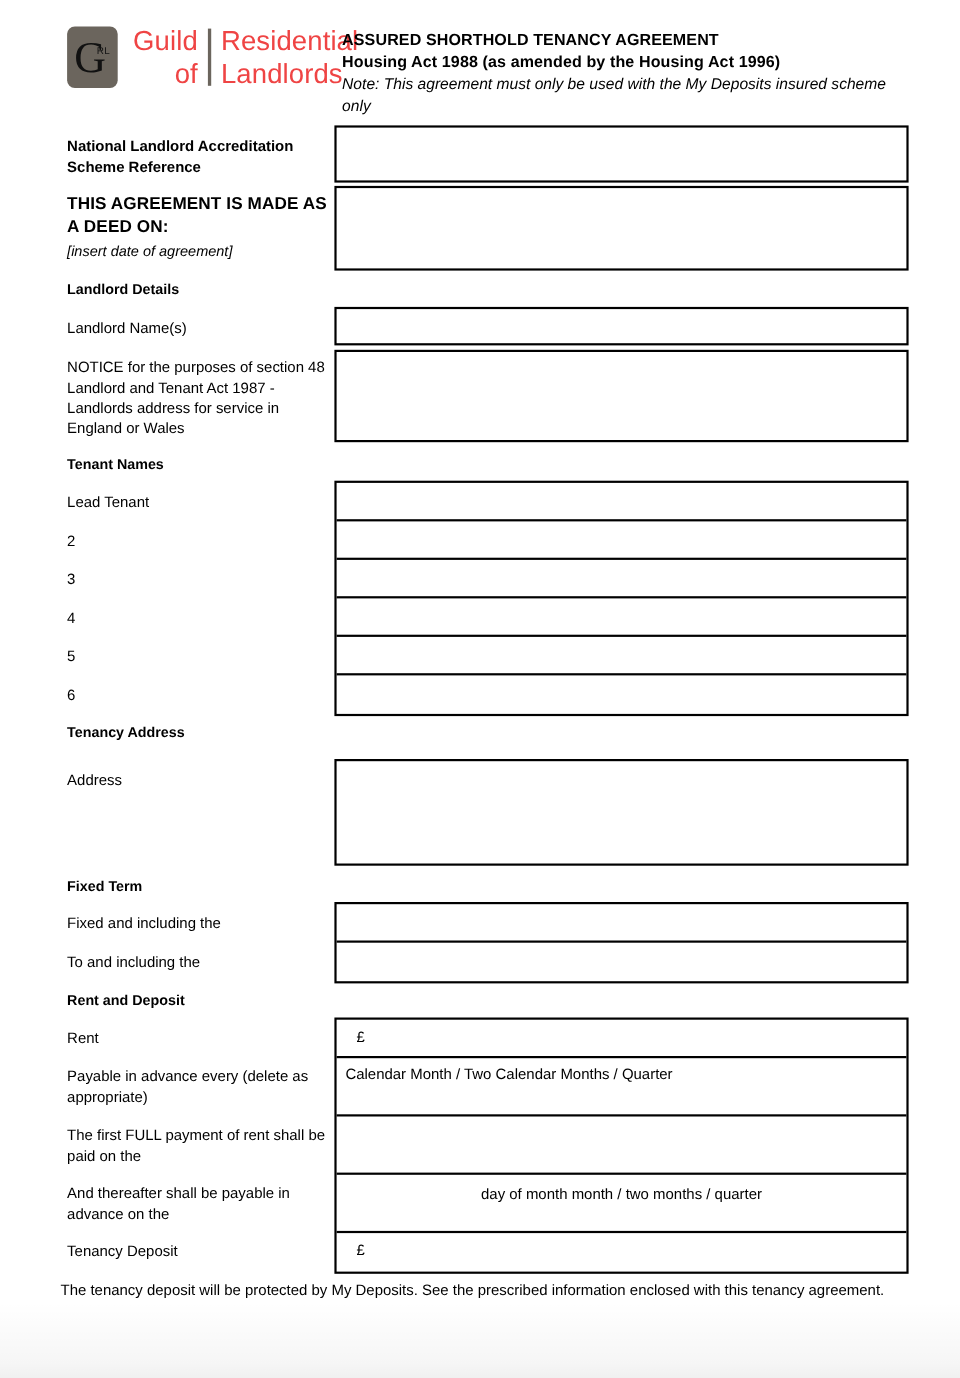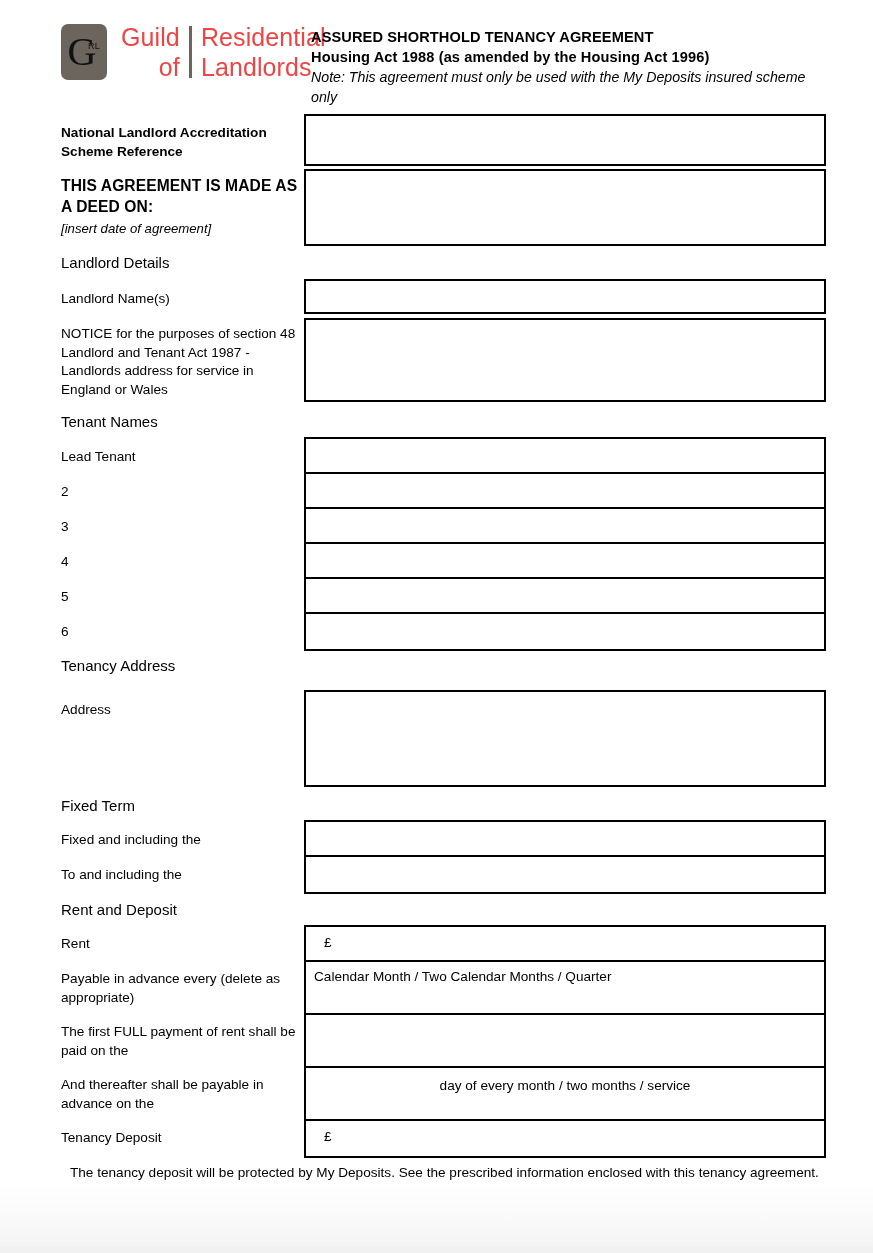--- a/index.html
+++ b/index.html
@@ -158,22 +158,22 @@
   }
   .label.italic {
     font-style: italic;
     font-size: 13.2px;
     line-height: 18px;
   }
 
   .heading {
     position: absolute;
     left: 61px;
-    font-weight: normal;
-    font-size: 15px;
+    font-weight: bold;
+    font-size: 13px;
     line-height: 18px;
   }
 
   
   .box {
     position: absolute;
     left: 304px;
     width: 522px;
     box-sizing: border-box;
     border: 2px solid #000000;
@@ -208,21 +208,21 @@
   }
   .cell-text.centered {
     left: 0;
     right: 0;
     text-align: center;
     top: 9px;
   }
 
   .footnote {
     position: absolute;
-    left: 70px;
+    left: 55px;
     top: 1163px;
     width: 760px;
     font-size: 13.6px;
     line-height: 19.5px;
   }
 </style>
 </head>
 <body>
 
 <div id="page">
@@ -352,21 +352,21 @@
       <div class="cell" style="height:35px;">
         <span class="cell-text pound">£</span>
       </div>
       <div class="cell" style="height:53px;padding-left:17px;">
         <span class="cell-text">Calendar Month / Two Calendar Months / Quarter</span>
       </div>
       <div class="cell" style="height:53px;">
         <span class="cell-text"></span>
       </div>
       <div class="cell" style="height:53px;">
-        <span class="cell-text centered">day of every month / two months / service</span>
+        <span class="cell-text centered">day of month month / two months / quarter</span>
       </div>
       <div class="cell" style="height:35px;">
         <span class="cell-text pound">£</span>
       </div>
     </div>
 
     <div class="footnote">The tenancy deposit will be protected by My Deposits. See the prescribed information enclosed with this tenancy agreement.</div>
 
     <div class="page-bottom-shade"></div>
   </div>

